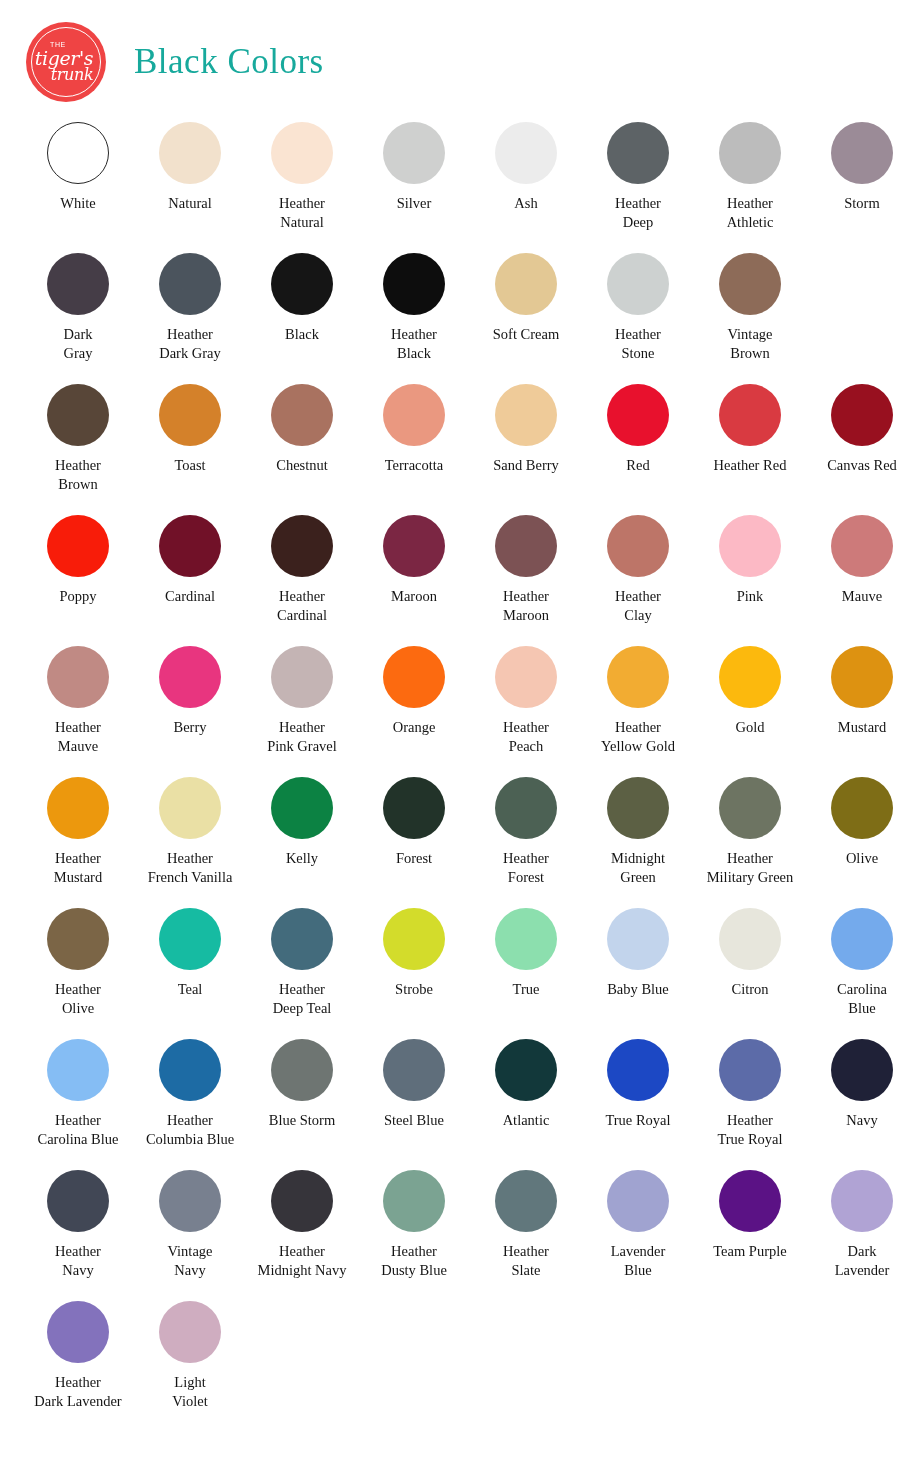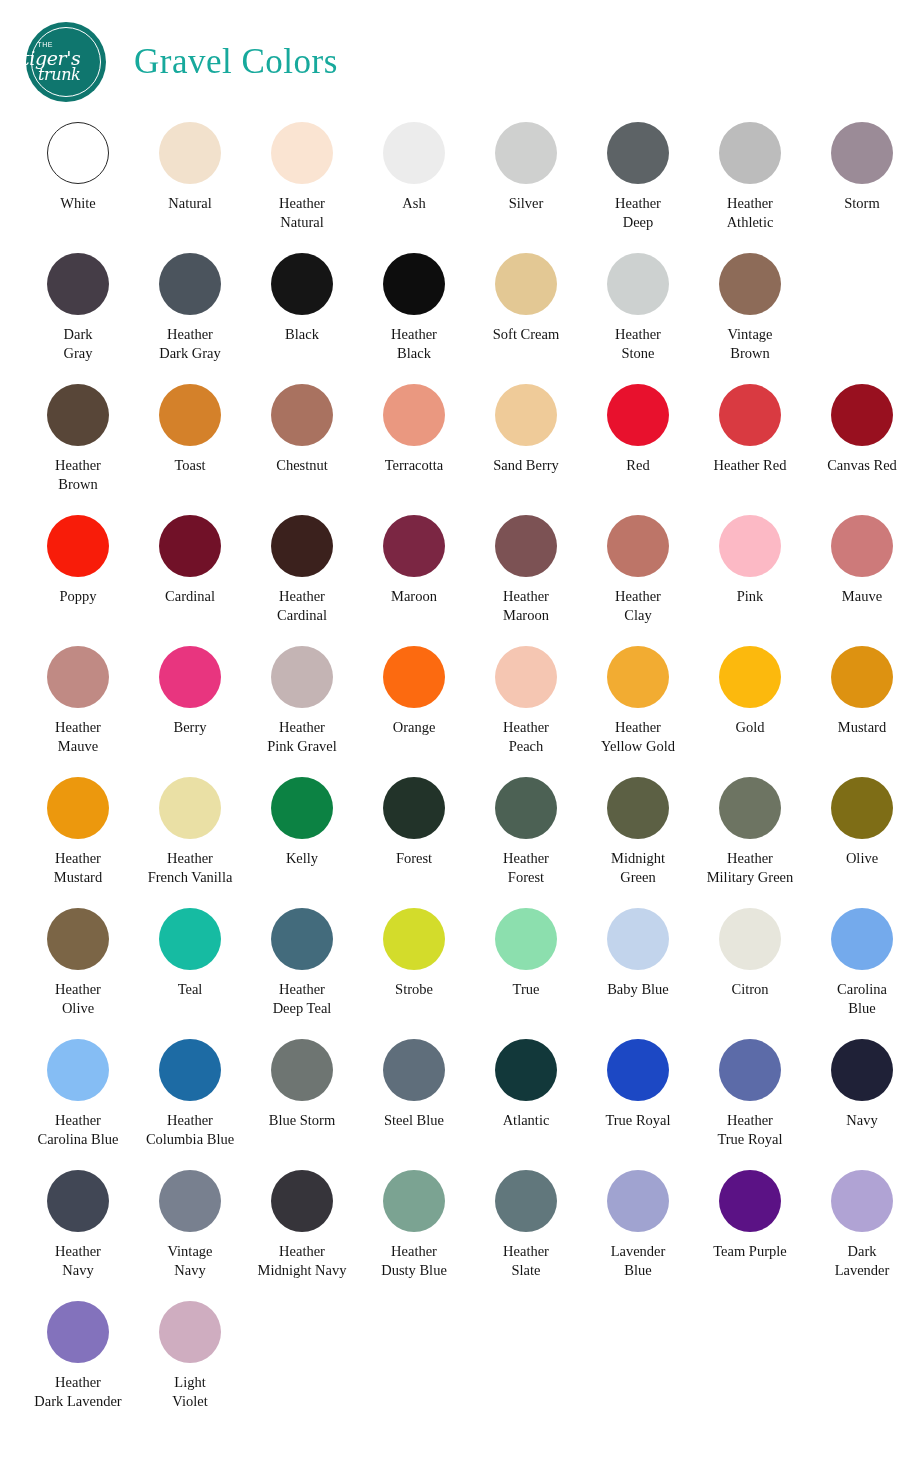--- a/index.html
+++ b/index.html
@@ -22,24 +22,25 @@
     align-items: center;
     padding: 28px 0 0 26px;
     height: 96px;
     box-sizing: border-box;
   }
   #logo {
     width: 80px;
     height: 80px;
     flex: 0 0 80px;
     border-radius: 50%;
-    background: #0f766e;
+    background: #ef4444;
     position: relative;
     display: flex;
     align-items: center;
+    justify-content: center;
   }
   #logo-ring {
     position: absolute;
     left: 5px; top: 5px; right: 5px; bottom: 5px;
     border: 1.5px solid #ffffff;
     border-radius: 50%;
     box-sizing: border-box;
   }
   #logo-text {
     position: relative;
@@ -123,45 +124,45 @@
 
 <div id="header">
   <div id="logo">
     <div id="logo-ring"></div>
     <div id="logo-text">
       <span id="logo-the">THE</span>
       <span id="logo-name1">tiger's</span>
       <span id="logo-name2">trunk</span>
     </div>
   </div>
-  <h1 id="page-title">Gravel Colors</h1>
+  <h1 id="page-title">Black Colors</h1>
 </div>
 
 <div id="swatch-grid">
     <div class="swatch-row">
       <div class="swatch-cell">
         <div class="swatch-dot outlined" style="background: rgb(255, 255, 255);"></div>
         <div class="swatch-label">White</div>
       </div>
       <div class="swatch-cell">
         <div class="swatch-dot" style="background: rgb(242, 225, 204);"></div>
         <div class="swatch-label">Natural</div>
       </div>
       <div class="swatch-cell">
         <div class="swatch-dot" style="background: rgb(250, 228, 210);"></div>
         <div class="swatch-label">Heather
 Natural</div>
       </div>
       <div class="swatch-cell">
+        <div class="swatch-dot" style="background: rgb(207, 208, 207);"></div>
+        <div class="swatch-label">Silver</div>
+      </div>
+      <div class="swatch-cell">
         <div class="swatch-dot" style="background: rgb(236, 236, 236);"></div>
         <div class="swatch-label">Ash</div>
-      </div>
-      <div class="swatch-cell">
-        <div class="swatch-dot" style="background: rgb(207, 208, 207);"></div>
-        <div class="swatch-label">Silver</div>
       </div>
       <div class="swatch-cell">
         <div class="swatch-dot" style="background: rgb(93, 99, 102);"></div>
         <div class="swatch-label">Heather
 Deep</div>
       </div>
       <div class="swatch-cell">
         <div class="swatch-dot" style="background: rgb(188, 188, 188);"></div>
         <div class="swatch-label">Heather
 Athletic</div>

